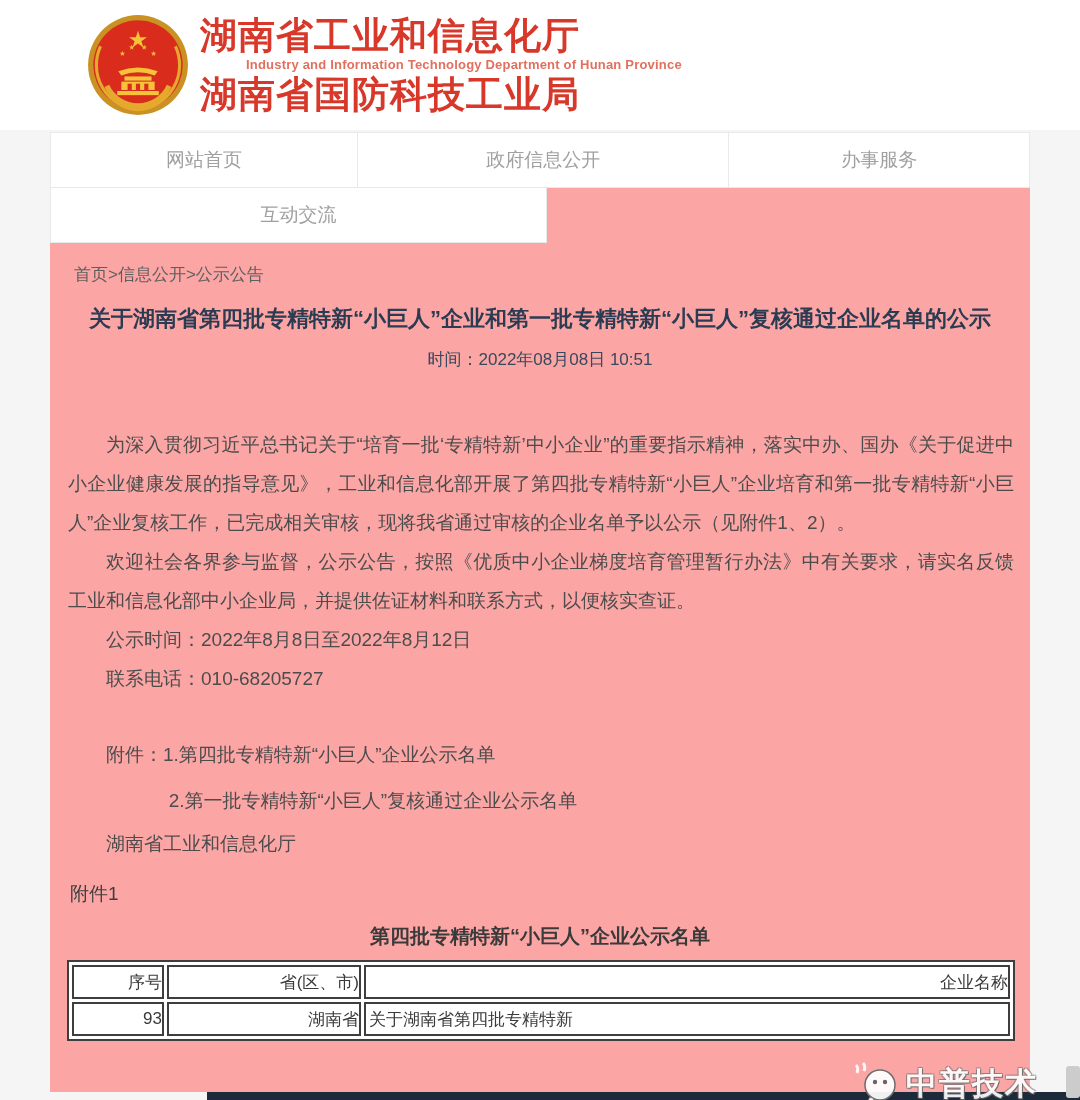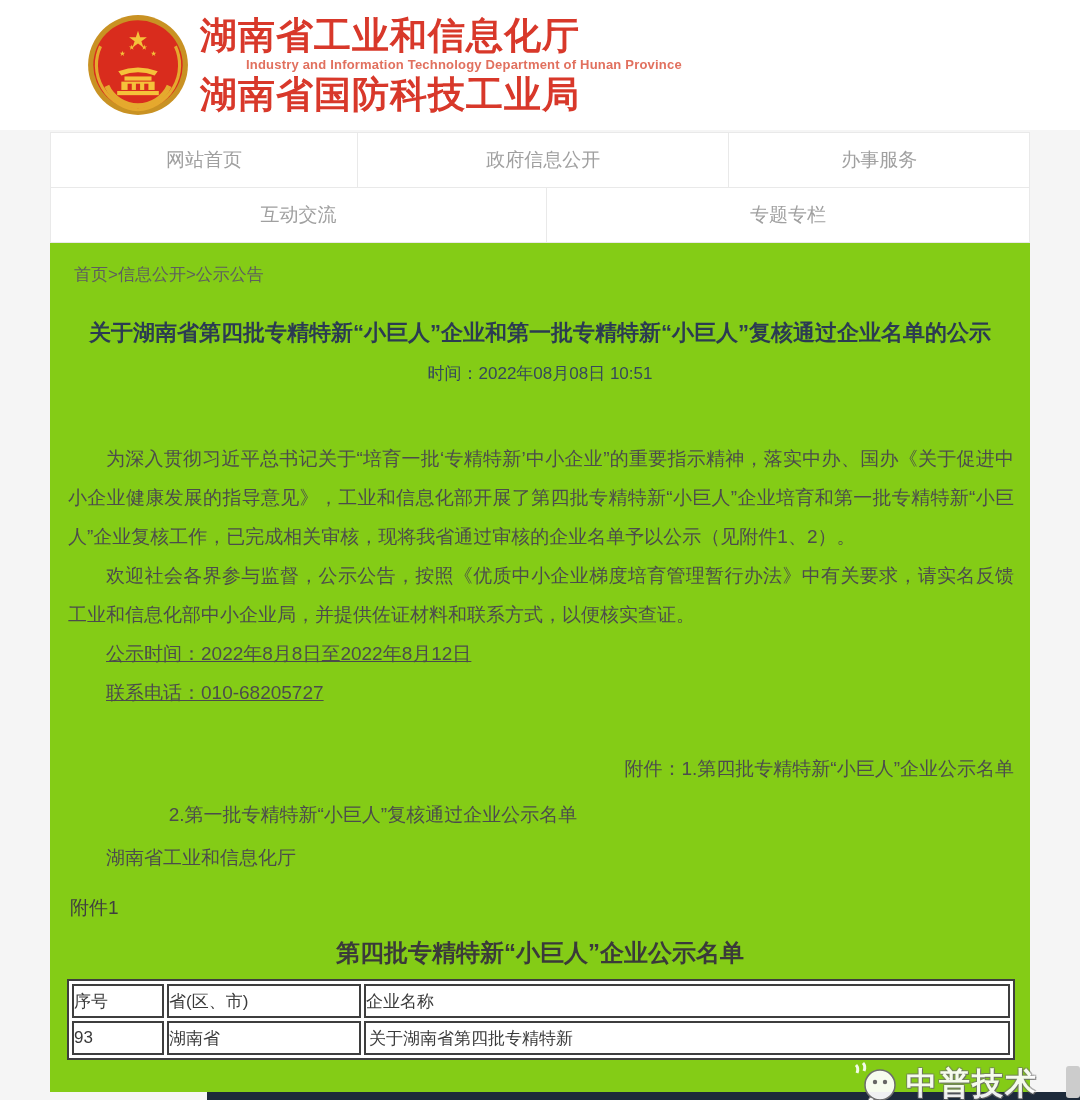--- a/index.html
+++ b/index.html
@@ -8,50 +8,50 @@
     background:#f5f5f5;
     font-family:"Liberation Sans","DejaVu Sans",sans-serif;
   }
   
   .site-header{background:#fff;height:130px;display:flex;align-items:center;padding-left:86px;box-sizing:border-box;}
   .emblem{width:104px;height:104px;flex:0 0 auto;}
   .org-block{margin-left:10px;line-height:1;}
   .org-cn1,.org-cn2{color:#d8382a;font-size:37px;font-weight:bold;letter-spacing:1px;}
   .org-en{color:#e1705e;font-size:13px;font-weight:bold;margin:4px 0 5px 2px;letter-spacing:.2px;padding-left:44px;}
   
-  .page-col{width:980px;margin:2px auto 0;background:#84cc16;min-height:960px;box-sizing:border-box;padding-bottom:4px;}
+  .page-col{width:980px;margin:2px auto 0;background:#fca5a5;min-height:960px;box-sizing:border-box;padding-bottom:4px;}
   
   .nav-row{display:flex;}
   .nav-cell{border:1px solid #e9e9e9;height:56px;display:flex;align-items:center;justify-content:center;
     color:#a0a0a0;font-size:19px;cursor:pointer;box-sizing:border-box;background:#fff;}
   .nav-row .nav-cell + .nav-cell{margin-left:-1px;}
   .nav-row2 .nav-cell{margin-top:-1px;}
   .w1{width:327px;} .w2{width:395px;} .w3{width:320px;}
   .h1{width:497px;} .h2{width:484px;}
   
   .breadcrumb{padding:20px 0 6px 24px;color:#5e5e5e;font-size:17px;}
   
-  .doc-title{text-align:center;color:#2b3b52;font-size:22px;font-weight:bold;line-height:30px;margin-top:26px;padding:0 18px;}
+  .doc-title{text-align:center;color:#2b3b52;font-size:22px;font-weight:bold;line-height:30px;margin-top:12px;padding:0 18px;}
   .doc-time{text-align:center;color:#36495c;font-size:17px;margin-top:14px;}
   
   .article{padding:54px 16px 0 18px;color:#4c4c4c;font-size:19px;}
   .article p{margin:0;line-height:39px;text-indent:2em;text-align:justify;}
-  .plain{text-align:right;text-decoration:underline;}
+  .plain{text-align:right;}
   .att-block{margin-top:34px;line-height:46px;}
-  .att-line1{text-indent:2em;text-align:right;}
+  .att-line1{text-indent:2em;}
   .att-line2{text-indent:0;padding-left:5.3em;}
   .sig-org{text-align:right;padding-right:16px;margin-top:64px;line-height:26px;text-indent:0;}
   .sig-date{text-align:right;padding-right:40px;margin-top:16px;line-height:26px;text-indent:0;}
   
   .annex-label{padding-left:20px;margin-top:18px;font-size:19px;color:#3f3f3f;}
-  .table-title{text-align:center;font-weight:bold;font-size:24px;color:#3a3a3a;margin-top:16px;}
+  .table-title{text-align:center;font-weight:bold;font-size:20px;color:#3a3a3a;margin-top:16px;}
   table.annex-table{border-collapse:separate;border-spacing:3px;border:2px solid #3e3e3e;
     margin:10px 0 0 17px;width:948px;box-sizing:border-box;background:#fff;}
   .annex-table th,.annex-table td{border:2px solid #3e3e3e;font-size:17px;font-weight:normal;
-    color:#3a3a3a;height:30px;text-align:left;padding:0;}
+    color:#3a3a3a;height:30px;text-align:right;padding:0;}
   .annex-table .col-idx{width:88px;}
   .annex-table .col-prov{width:190px;}
   .annex-table td.cell-company{text-align:left;padding-left:3px;}
   
   .watermark{position:absolute;top:1060px;left:848px;display:flex;align-items:center;z-index:5;}
   .wm-text{font-size:31px;font-weight:bold;color:#ffffff;opacity:.92;letter-spacing:2px;
     text-shadow:1px 1px 0 #6a6a6a,-1px -1px 0 rgba(110,110,110,.55),1px -1px 0 rgba(110,110,110,.55),-1px 1px 0 rgba(110,110,110,.55);}
   .wm-icon{margin-right:4px;}
   
   .bottom-strip{position:absolute;left:207px;right:0;bottom:0;height:8px;background:#1d2a3a;}
@@ -90,21 +90,20 @@
 <div class="page-col">
 
   <div class="nav">
     <div class="nav-row">
       <div class="nav-cell w1">网站首页</div>
       <div class="nav-cell w2">政府信息公开</div>
       <div class="nav-cell w3">办事服务</div>
     </div>
     <div class="nav-row nav-row2">
       <div class="nav-cell h1">互动交流</div>
-      <div class="nav-cell h2">专题专栏</div>
     </div>
   </div>
 
   <div class="breadcrumb">首页&gt;信息公开&gt;公示公告</div>
 
   <div class="doc-title">关于湖南省第四批专精特新“小巨人”企业和第一批专精特新“小巨人”复核通过企业名单的公示</div>
   <div class="doc-time">时间：2022年08月08日 10:51</div>
 
   <div class="article">
     <p>为深入贯彻习近平总书记关于“培育一批‘专精特新’中小企业”的重要指示精神，落实中办、国办《关于促进中小企业健康发展的指导意见》，工业和信息化部开展了第四批专精特新“小巨人”企业培育和第一批专精特新“小巨人”企业复核工作，已完成相关审核，现将我省通过审核的企业名单予以公示（见附件1、2）。</p>

